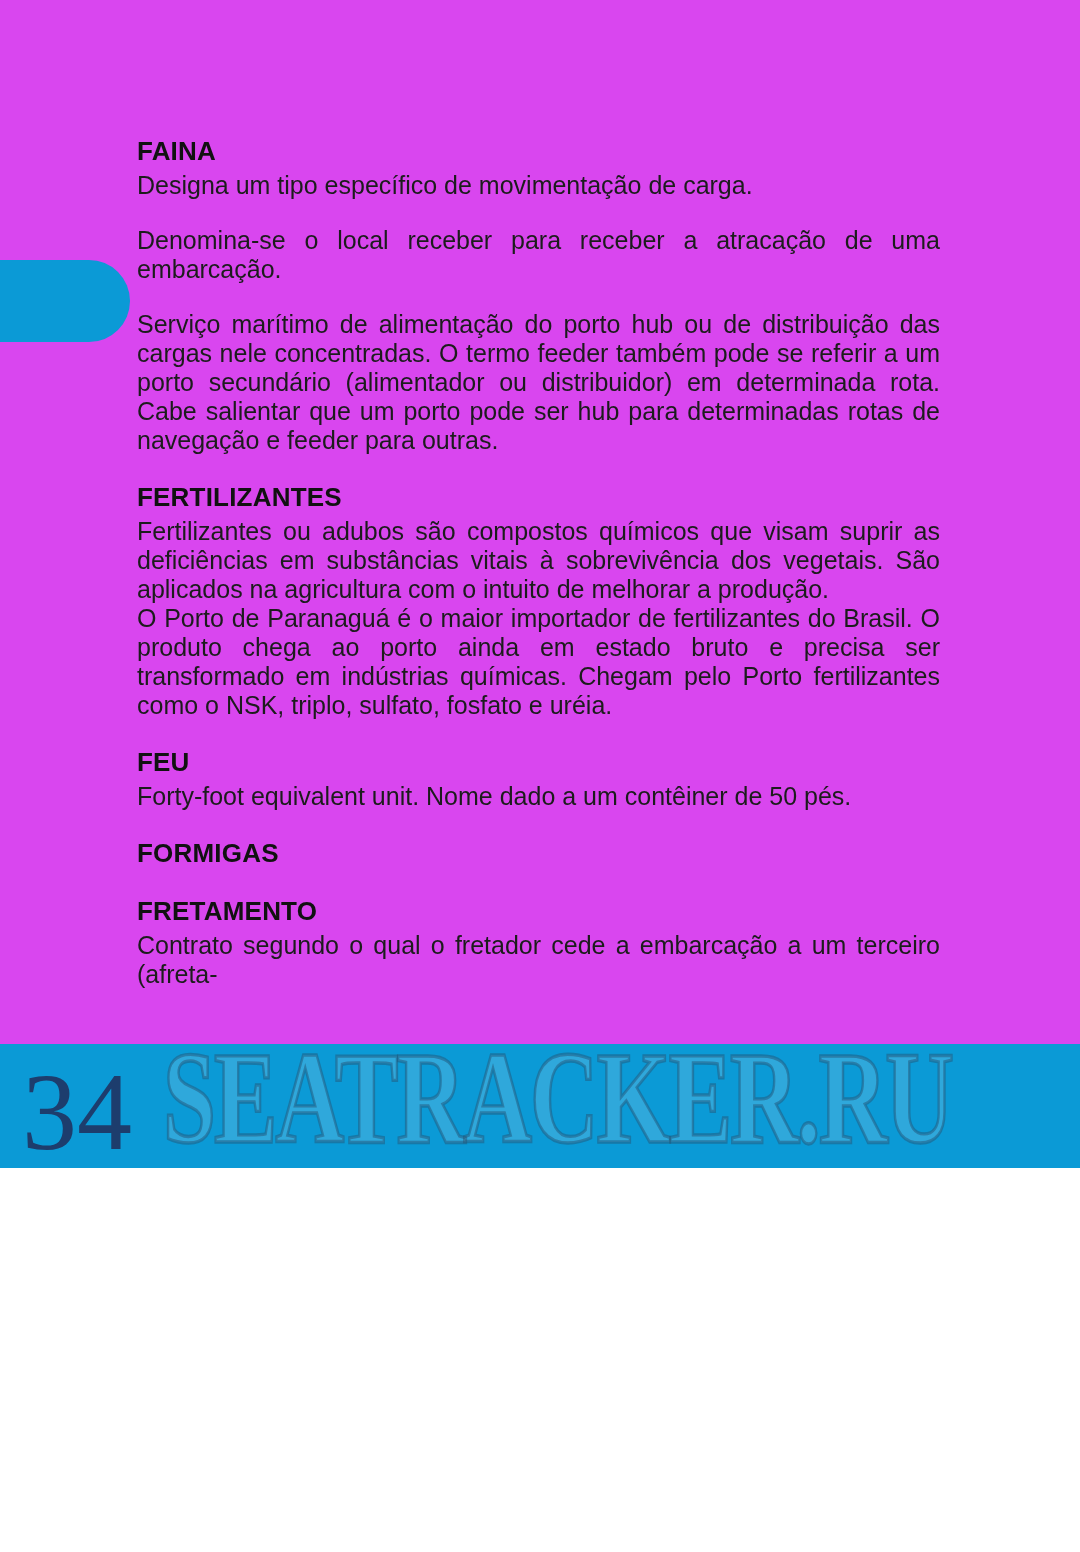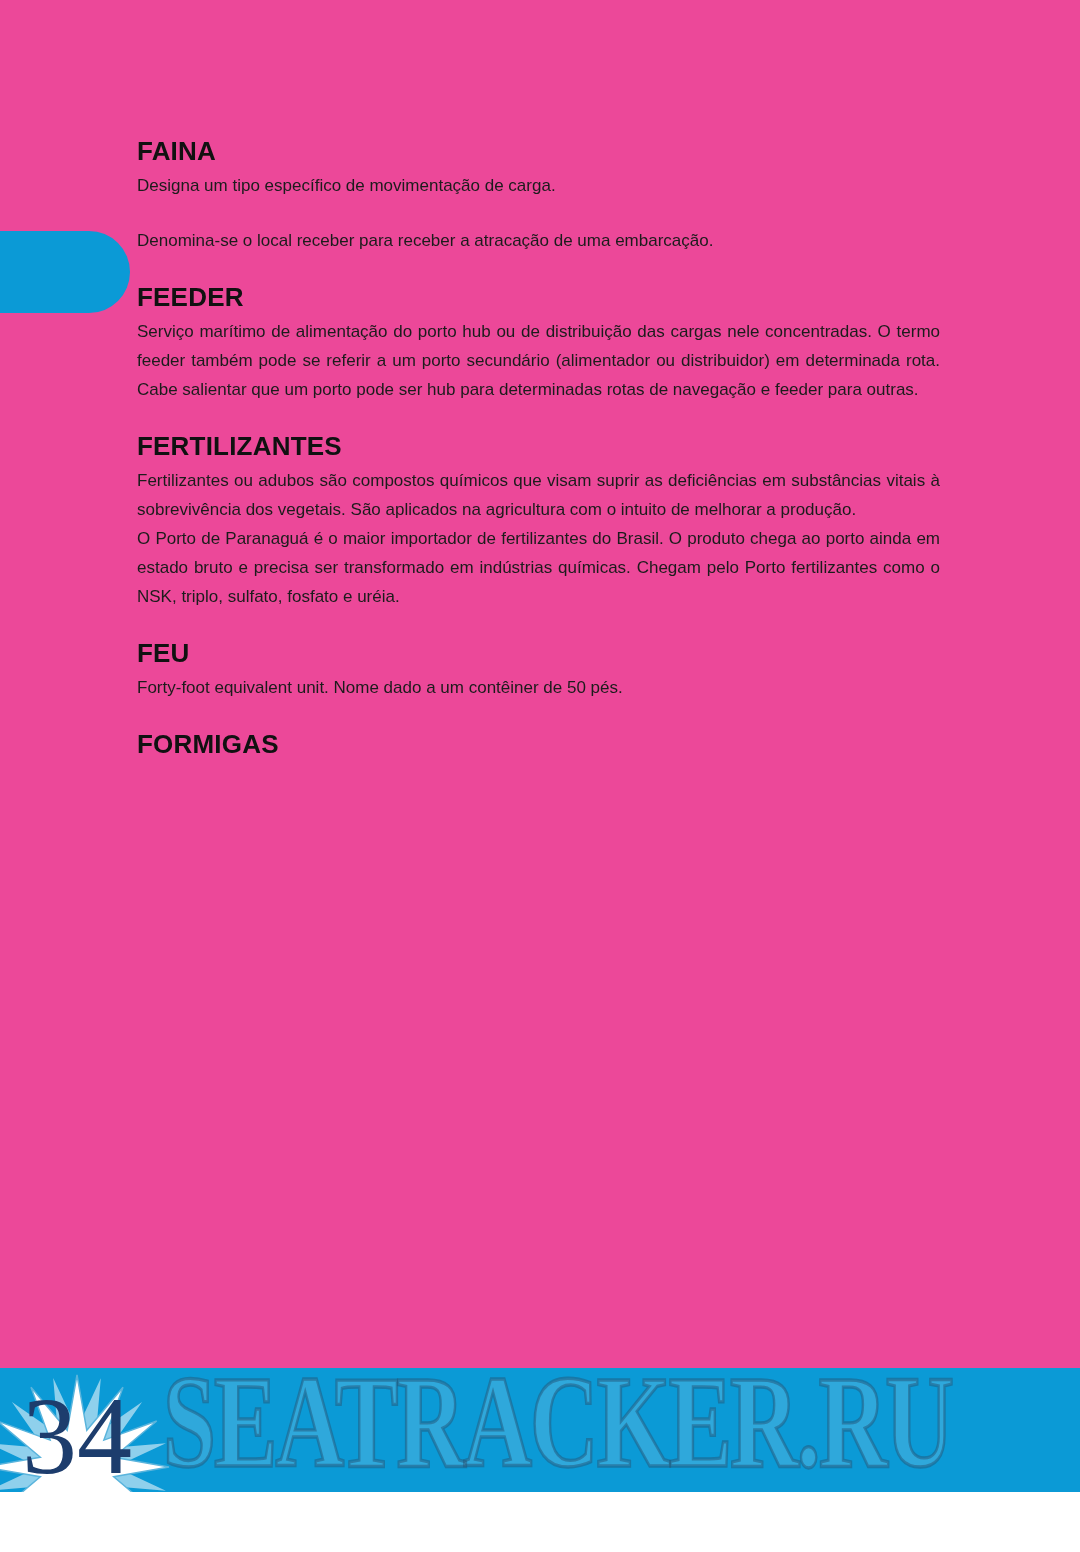--- a/index.html
+++ b/index.html
@@ -1,40 +1,40 @@
 <!DOCTYPE html>
 <html lang="pt"><head>
 <meta charset="utf-8">
 <style>
   html, body { margin: 0; padding: 0; background: #ffffff; }
   .page {
     position: relative;
     width: 1080px;
-    height: 1492px;
-    background: #ec4899;
+    height: 1168px;
+    background: #d946ef;
     overflow: hidden;
     font-family: "Liberation Sans", sans-serif;
     color: #1c1c1c;
   }
   .content {
     position: relative;
     box-sizing: border-box;
     padding: 135px 140px 0 137px;
   }
   .entry { position: relative; margin-bottom: 26px; }
   .entry .term {
     font-size: 26px;
     font-weight: bold;
     line-height: 32px;
     margin-bottom: 4px;
     color: #111111;
     letter-spacing: 0.2px;
   }
   .entry .definition {
-    font-size: 17px;
+    font-size: 25px;
     line-height: 29px;
     text-align: justify;
   }
   .entry .para { margin: 0; }
   .side-tab {
     position: absolute;
     left: -137px;
     top: -50px;
     width: 130px;
     height: 82px;
@@ -103,21 +103,20 @@
 
     <div class="definition">
             <p class="para">Denomina-se o local receber para receber a atracação de uma embarcação.</p>
           </div>
   </div>
 
 
 
   <div class="entry">
     <div class="side-tab"></div>
-    <div class="term">FEEDER</div>
     <div class="definition">
             <p class="para">Serviço marítimo de alimentação do porto hub ou de distribuição das cargas nele concentradas. O termo feeder também pode se referir a um porto secundário (alimentador ou distribuidor) em determinada rota. Cabe salientar que um porto pode ser hub para determinadas rotas de navegação e feeder para outras.</p>
           </div>
   </div>
 
   <div class="entry">
 
   </div>
 
   <div class="entry">
@@ -135,20 +134,27 @@
     <div class="definition">
             <p class="para">Forty-foot equivalent unit. Nome dado a um contêiner de 50 pés.</p>
           </div>
   </div>
 
   <div class="entry">
 
     <div class="term">FORMIGAS</div>
   </div>
 
+  <div class="entry">
+
+    <div class="term">FRETAMENTO</div>
+    <div class="definition">
+            <p class="para">Contrato segundo o qual o fretador cede a embarcação a um terceiro (afreta-</p>
+          </div>
+  </div>
 </div>
   </div>
 
   <div class="footer-band"></div>
 
   <div class="watermark">SEATRACKER.RU</div>
 
   <svg class="starburst" width="190" height="190" viewBox="0 0 190 190">
     <polygon points="187,95 131.7,85.2 174.7,49 121.9,68.1 141,15.3 104.8,58.3 95,3 85.2,58.3 49,15.3 68.1,68.1 15.3,49 58.3,85.2 3,95 58.3,104.8 15.3,141 68.1,121.9 49,174.7 85.2,131.7 95,187 104.8,131.7 141,174.7 121.9,121.9 174.7,141 131.7,104.8" fill="#8fd0ec" transform="rotate(15 95 95)"></polygon>
     <polygon points="187,95 131.7,85.2 174.7,49 121.9,68.1 141,15.3 104.8,58.3 95,3 85.2,58.3 49,15.3 68.1,68.1 15.3,49 58.3,85.2 3,95 58.3,104.8 15.3,141 68.1,121.9 49,174.7 85.2,131.7 95,187 104.8,131.7 141,174.7 121.9,121.9 174.7,141 131.7,104.8" fill="#ffffff" stroke="#5ab4dc" stroke-width="1.5"></polygon>

